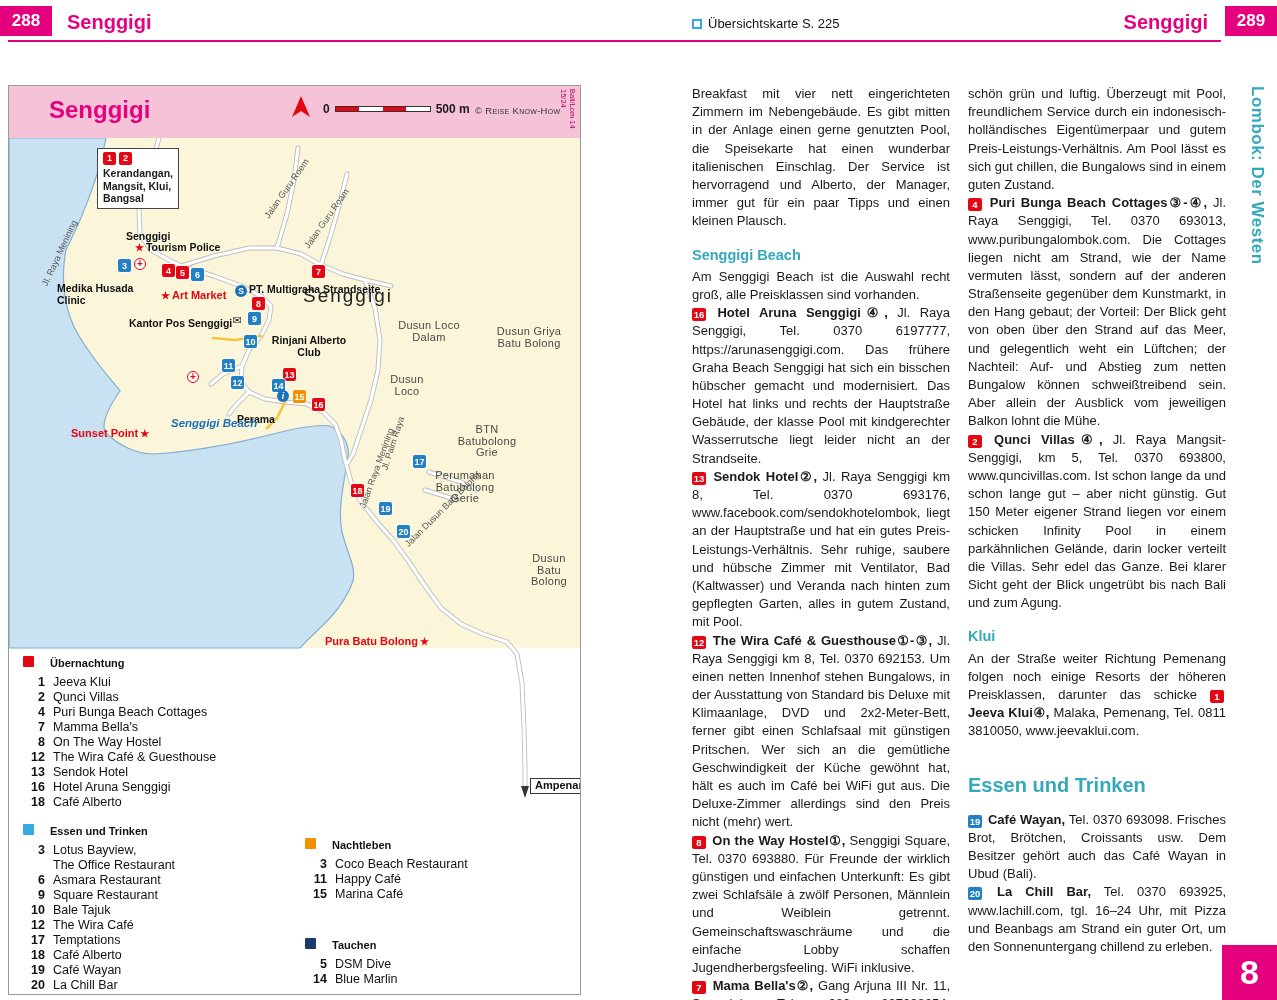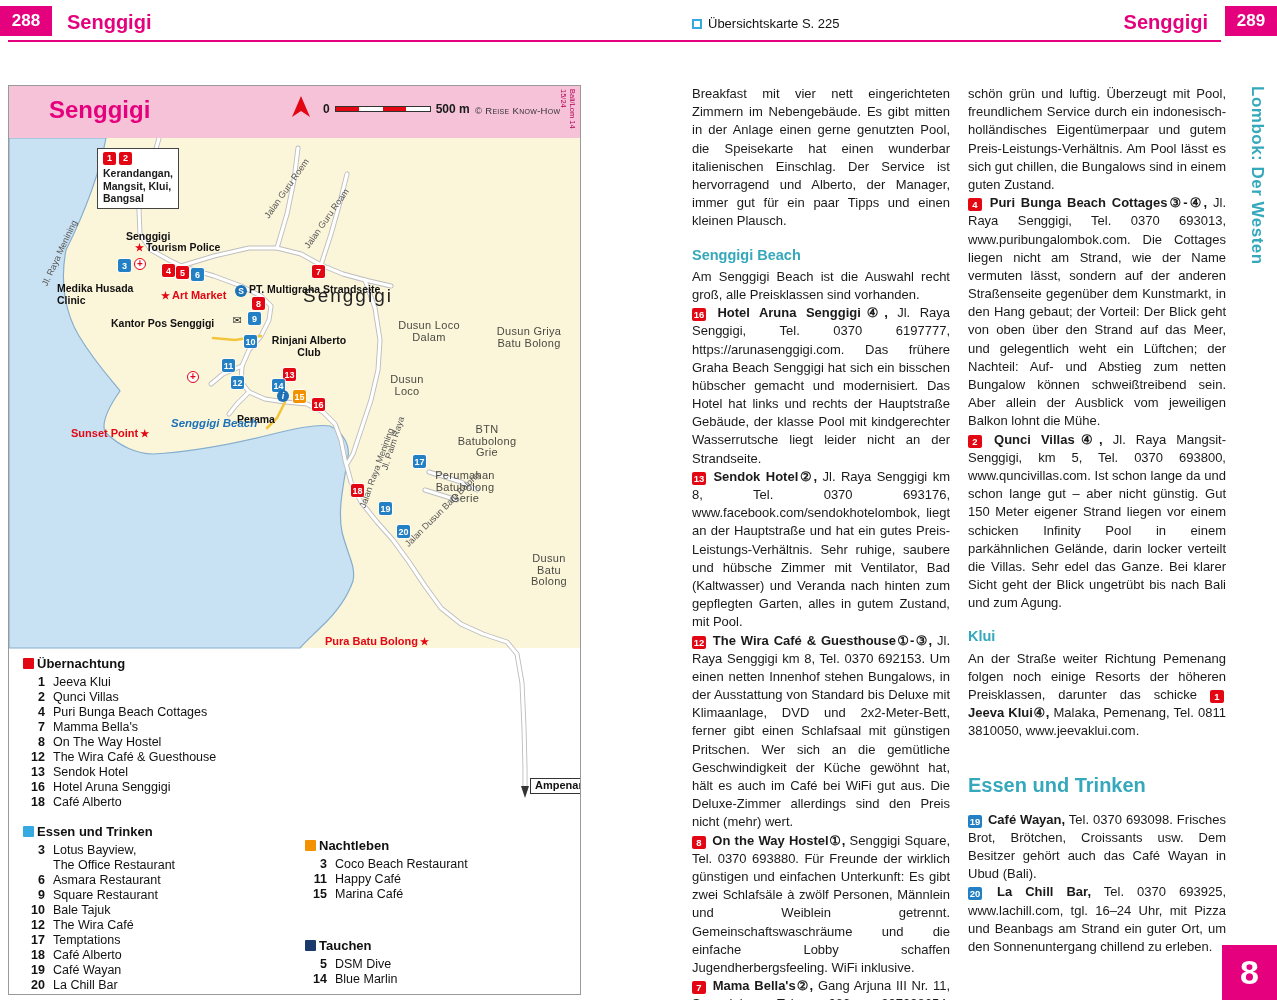--- a/index.html
+++ b/index.html
@@ -72,21 +72,21 @@
   .callout .mrow{display:flex;gap:3px;margin-bottom:2px}
   .cmk{min-width:13px;height:13px;padding:0 1px;border-radius:2px;color:#fff;font-size:9px;font-weight:bold;
        display:inline-flex;align-items:center;justify-content:center}
 
   
   .legend{position:absolute;font-size:12.5px;line-height:15px;color:#111}
   #legend-left{left:14px;top:518px;width:278px}
   #legend-right{left:296px;top:700px;width:215px}
   .lg-sec{margin-bottom:14px}
   #legend-right .lg-sec{margin-bottom:36px}
-  .lg-head{display:flex;align-items:center;gap:3px;font-weight:bold;font-size:13px;margin-bottom:4px}
+  .lg-head{display:flex;gap:16px;font-weight:bold;font-size:11px;margin-bottom:4px}
   .lg-sq{width:11px;height:11px;border-radius:1px;flex:none}
   .lg-row{display:flex}
   .lg-n{width:22px;text-align:right;font-weight:bold;margin-right:8px;flex:none}
   .lg-sub{margin-left:30px}
 
   
   .col{position:absolute;top:85px;width:258px;font-size:13px;line-height:1.4;text-align:justify;hyphens:auto}
   #col1{left:692px}
   #col2{left:968px}
   .body-p{margin:0}
@@ -328,21 +328,21 @@
       <span class="micon station" style="left: 226px; top: 147px;">S</span>
       <div class="ml bold-sm" style="left: 117px; top: 93px;"><span>Senggigi</span></div>
       <div class="ml bold-sm" style="left: 124px; top: 104px;"><span class="star">★</span><span>Tourism Police</span></div>
       <div class="ml road" style="left: 36px; top: 142px; transform: rotate(-65deg);"><span>Jl. Raya Menining</span></div>
       <div class="ml bold-sm" style="left: 48px; top: 133px; margin-top: 12px;">
         <div>Medika Husada</div>
         <div>Clinic</div>
       </div>
       <div class="ml red-poi" style="left: 150px; top: 152px;"><span class="star">★</span><span>Art Market</span></div>
       <div class="ml bold-sm" style="left: 240px; top: 146px;"><span>PT. Multigraha Strandseite</span></div>
-      <div class="ml bold-sm" style="left: 102px; top: 180px; text-align: center;"><span>Kantor Pos Senggigi</span></div>
+      <div class="ml bold-sm" style="left: 120px; top: 180px; text-align: center;"><span>Kantor Pos Senggigi</span></div>
       <div class="ml bold-sm" style="left: 300px; top: 197px; text-align: center; transform: translateX(-50%);">
         <div>Rinjani Alberto</div>
         <div>Club</div>
       </div>
       <div class="ml big-place" style="left: 294px; top: 152px;"><span>Senggigi</span></div>
       <div class="ml place" style="left: 400px; top: 182px; text-align: center; transform: translateX(-50%); padding-left: 40px;">
         <div>Dusun Loco</div>
         <div>Dalam</div>
       </div>
       <div class="ml place" style="left: 520px; top: 188px; text-align: center; transform: translateX(-50%);">

